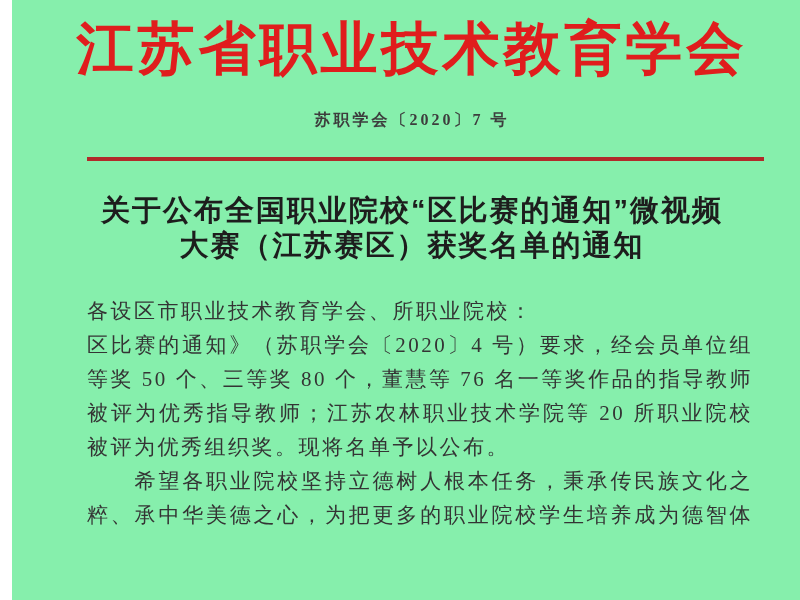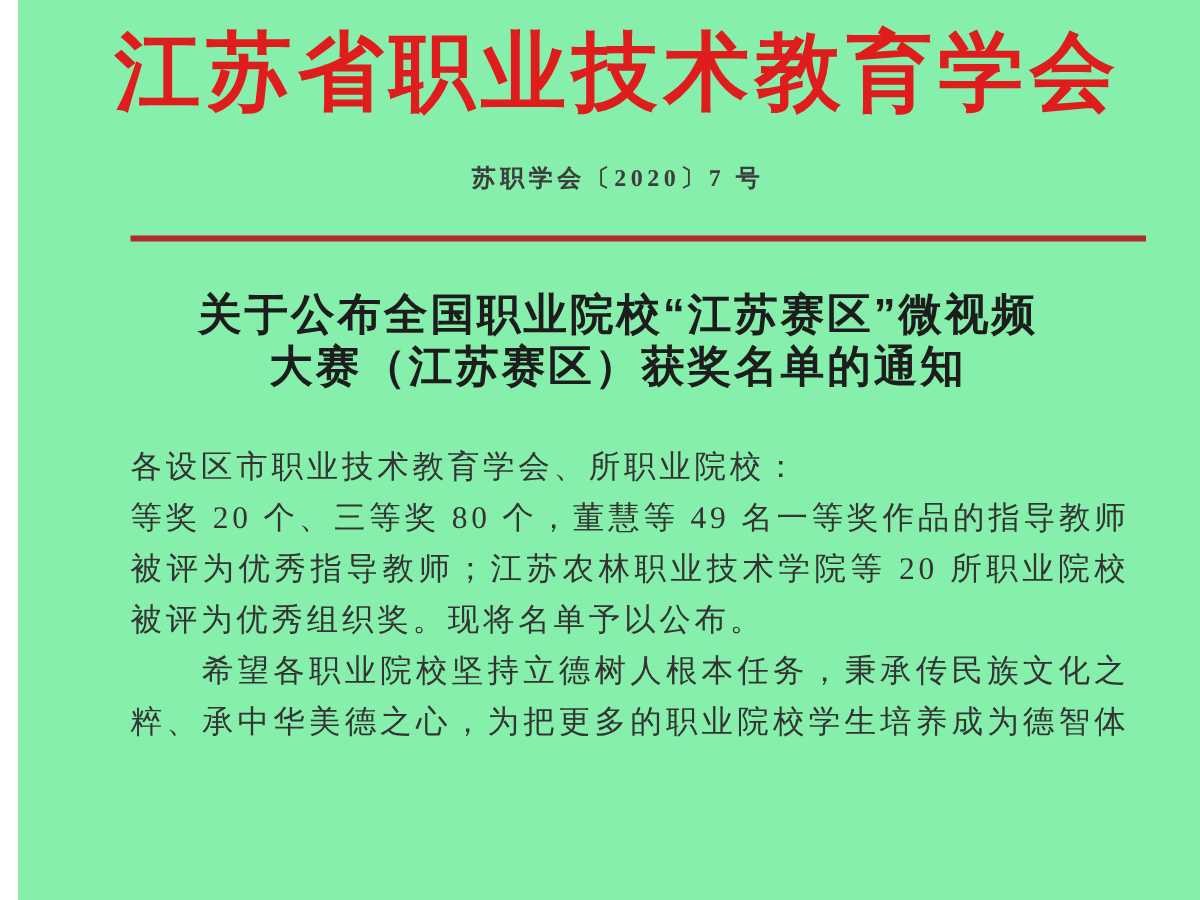--- a/index.html
+++ b/index.html
@@ -98,26 +98,27 @@
 
 <div class="page">
 
   <div class="org-title">江苏省职业技术教育学会</div>
 
   <div class="doc-number">苏职学会〔2020〕7 号</div>
 
   <div class="red-rule"></div>
 
   <div class="doc-title">
-    <div class="title-line">关于公布全国职业院校“江苏赛区”微视频</div>
+    <div class="title-line">关于公布全国职业院校“区比赛的通知”微视频</div>
     <div class="title-line">大赛（江苏赛区）获奖名单的通知</div>
   </div>
 
   <div class="body-text">
     <div class="body-line">各设区市职业技术教育学会、所职业院校：</div>
-    <div class="body-line fill">等奖 20 个、三等奖 80 个，董慧等 49 名一等奖作品的指导教师</div>
+    <div class="body-line fill">区比赛的通知》（苏职学会〔2020〕4 号）要求，经会员单位组</div>
+    <div class="body-line fill">等奖 50 个、三等奖 80 个，董慧等 76 名一等奖作品的指导教师</div>
     <div class="body-line fill">被评为优秀指导教师；江苏农林职业技术学院等 20 所职业院校</div>
     <div class="body-line">被评为优秀组织奖。现将名单予以公布。</div>
     <div class="body-line fill">　　希望各职业院校坚持立德树人根本任务，秉承传民族文化之</div>
     <div class="body-line fill">粹、承中华美德之心，为把更多的职业院校学生培养成为德智体</div>
   </div>
 
 </div>
 
 </body></html>

